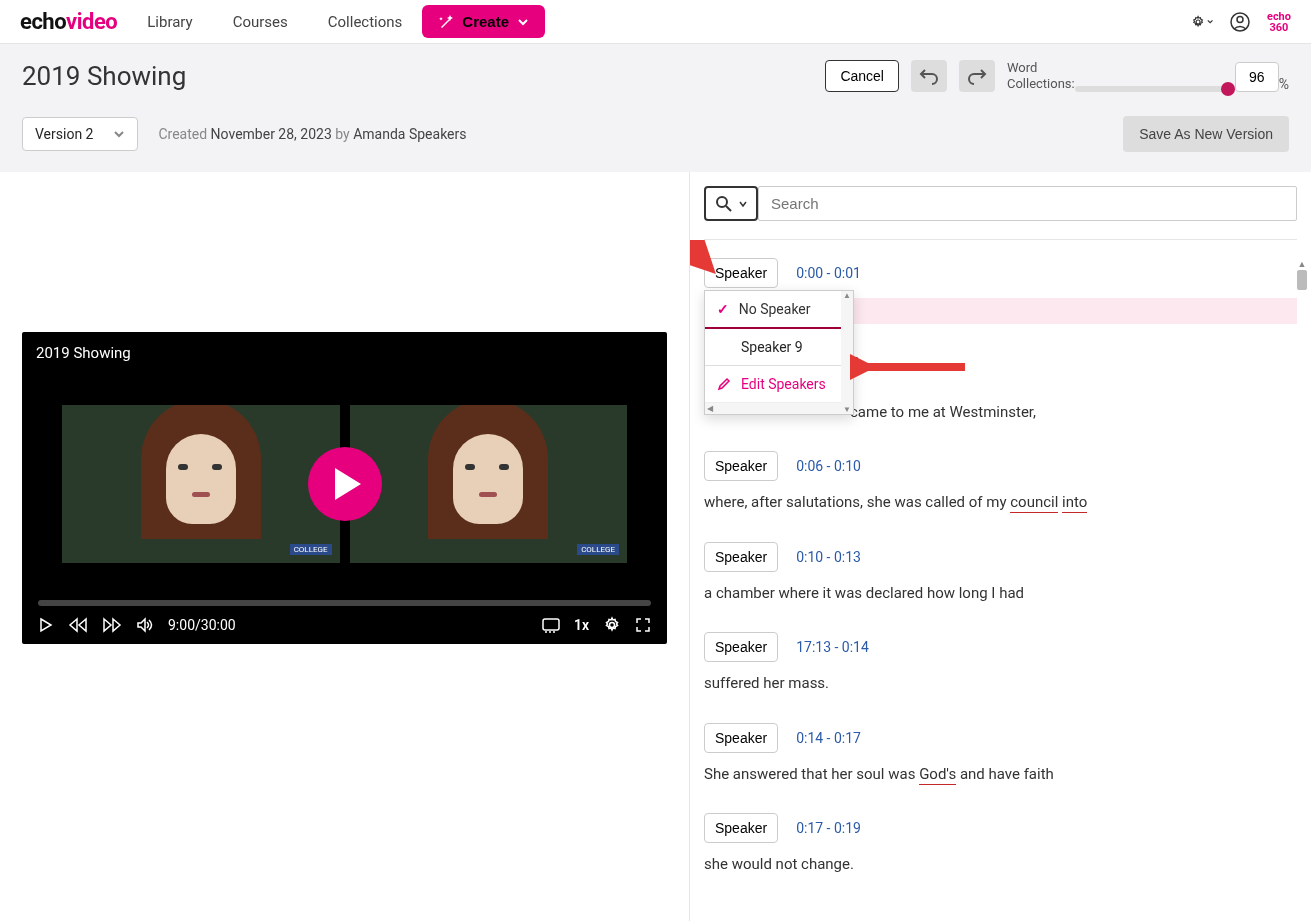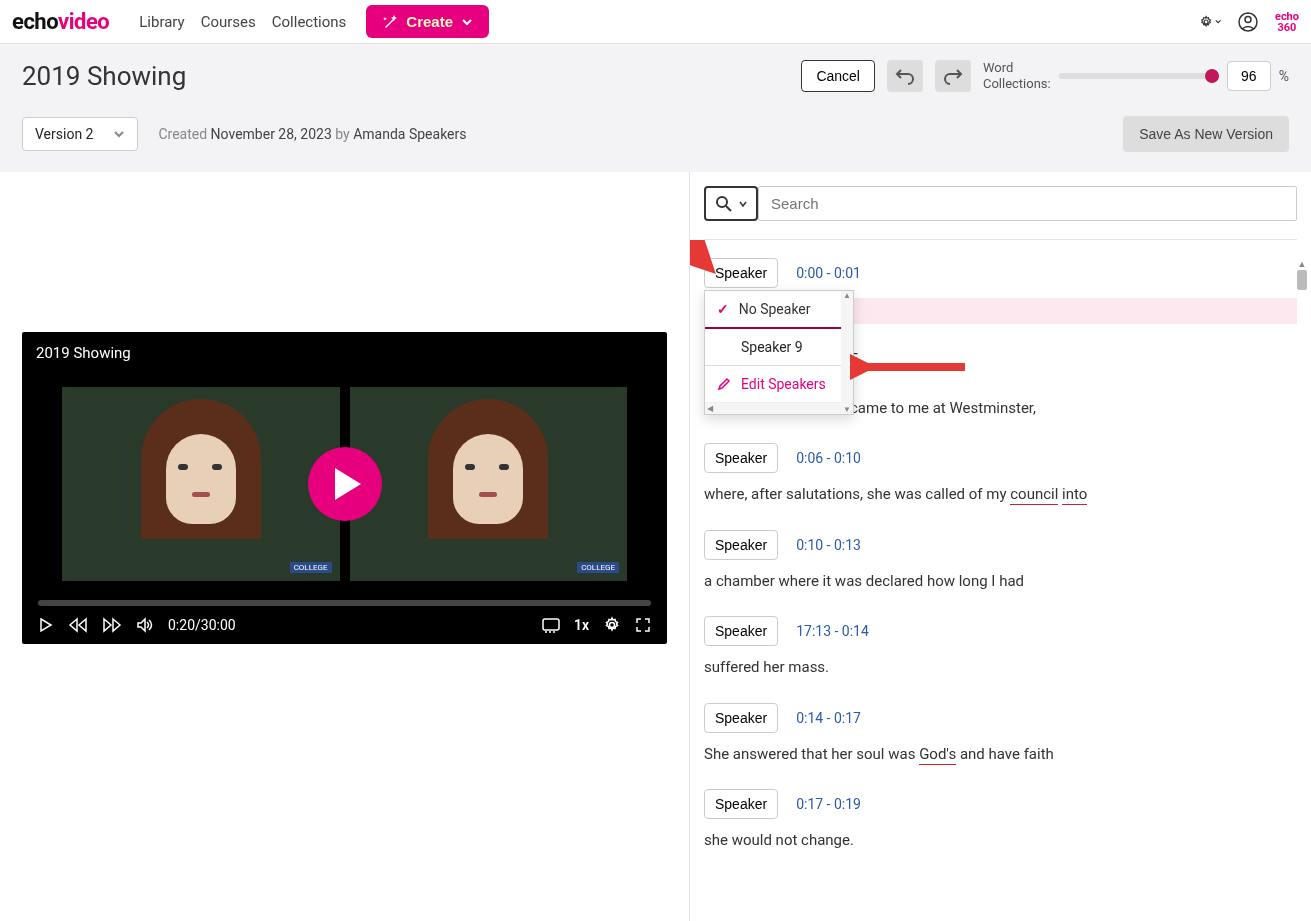--- a/index.html
+++ b/index.html
@@ -1,39 +1,39 @@
 <!DOCTYPE html>
 <html><head>
 <meta charset="utf-8">
 <style>
 * { box-sizing: border-box; margin: 0; padding: 0; }
 body { font-family: -apple-system, BlinkMacSystemFont, "Segoe UI", Roboto, Arial, sans-serif; background: #fff; color: #262626; }
 a { text-decoration: none; color: inherit; }
 
 
-.top-nav { display: flex; align-items: center; padding: 8px 12px; border-bottom: 1px solid #e5e5e5; height: 44px; }
+.top-nav { display: flex; align-items: center; padding: 8px 20px; border-bottom: 1px solid #e5e5e5; height: 44px; }
 .logo { display: flex; align-items: center; font-size: 22px; font-weight: 700; letter-spacing: -0.5px; }
 .logo-echo { color: #111; }
 .logo-video { color: #e6007e; }
-.nav-links { display: flex; gap: 16px; margin-left: 30px; }
+.nav-links { display: flex; gap: 40px; margin-left: 30px; }
 .nav-link { color: #444; font-size: 15px; }
-.create-btn { margin-left: 20px; background: #e6007e; color: #fef9c3; border: none; border-radius: 6px; padding: 8px 16px; font-size: 15px; font-weight: 600; display: flex; align-items: center; gap: 8px; cursor: pointer; }
+.create-btn { margin-left: 20px; background: #e6007e; color: #000000; border: none; border-radius: 6px; padding: 8px 16px; font-size: 15px; font-weight: 600; display: flex; align-items: center; gap: 8px; cursor: pointer; }
 .nav-spacer { flex: 1; }
 .nav-icons { display: flex; align-items: center; gap: 16px; }
 .nav-icon { width: 22px; height: 22px; display: flex; align-items: center; justify-content: center; cursor: pointer; }
 .echo360 { font-size: 11px; color: #e6007e; font-weight: 700; line-height: 1; text-align: center; }
 
 
 .subheader { background: #f3f3f6; padding: 16px 22px 20px; }
 .subheader-row1 { display: flex; align-items: center; justify-content: space-between; }
 .page-title { font-size: 26px; font-weight: 400; color: #333; }
 .subheader-actions { display: flex; align-items: center; gap: 12px; margin-left: 16px; }
 .cancel-btn { background: #fff; border: 1px solid #333; border-radius: 4px; padding: 7px 14px; font-size: 14px; cursor: pointer; }
 .undo-btn, .redo-btn { background: #ddd; border: none; border-radius: 4px; width: 36px; height: 32px; display: flex; align-items: center; justify-content: center; cursor: pointer; }
-.confidence-group { display: flex; align-items: center; gap: 8px; }
+.confidence-group { display: flex; align-items: flex-end; gap: 0; }
 .confidence-label { font-size: 13px; color: #555; line-height: 1.2; }
 .conf-slider { width: 160px; height: 6px; border-radius: 3px; background: #ddd; position: relative; }
 .conf-thumb { position: absolute; right: 0; top: -4px; width: 14px; height: 14px; border-radius: 50%; background: #c2185b; }
 .conf-value { width: 44px; border: 1px solid #ccc; border-radius: 4px; padding: 6px 8px; text-align: center; font-size: 14px; }
 .conf-pct { font-size: 14px; color: #555; }
 
 .subheader-row2 { display: flex; align-items: center; justify-content: space-between; margin-top: 24px; }
 .version-row { display: flex; align-items: center; gap: 20px; }
 .version-select { background: #fff; border: 1px solid #ccc; border-radius: 4px; padding: 8px 12px; font-size: 14px; display: flex; align-items: center; gap: 20px; cursor: pointer; }
 .created-text { font-size: 14px; color: #888; }
@@ -44,21 +44,21 @@
 
 
 .main { display: flex; height: calc(100vh - 44px - 126px); position: relative; }
 .left-pane { width: 690px; padding: 160px 22px 22px; border-right: 1px solid #e5e5e5; }
 .right-pane { flex: 1; display: flex; flex-direction: column; position: relative; }
 
 
 .player { background: #000; border-radius: 2px; overflow: hidden; }
 .player-title { color: #fff; padding: 12px 14px; font-size: 15px; }
 .video-area { position: relative; height: 220px; display: flex; gap: 10px; justify-content: center; align-items: center; padding: 0 40px; }
-.thumb { flex: 1; height: 194px; background: #2a3a2a; display: flex; align-items: center; justify-content: center; position: relative; overflow: hidden; }
+.thumb { flex: 1; height: 158px; background: #2a3a2a; display: flex; align-items: center; justify-content: center; position: relative; overflow: hidden; }
 .portrait { width: 140px; height: 170px; position: relative; }
 .portrait .hood { position: absolute; top: 0; left: 10px; width: 120px; height: 140px; background: #5a2e1a; border-radius: 60px 60px 0 0; }
 .portrait .face { position: absolute; top: 35px; left: 35px; width: 70px; height: 90px; background: #e8d0b8; border-radius: 40px 40px 30px 30px; }
 .portrait .face::before { content: ''; position: absolute; top: 30px; left: 12px; width: 10px; height: 6px; background: #333; border-radius: 3px; box-shadow: 34px 0 0 #333; }
 .portrait .face::after { content: ''; position: absolute; top: 58px; left: 26px; width: 18px; height: 5px; background: #a05050; border-radius: 3px; }
 .college-tag { position: absolute; bottom: 8px; right: 8px; background: #2a4a8a; color: #fff; font-size: 8px; padding: 1px 4px; }
 .play-circle { position: absolute; top: 50%; left: 50%; transform: translate(-50%, -50%); width: 74px; height: 74px; border-radius: 50%; background: #e6007e; display: flex; align-items: center; justify-content: center; cursor: pointer; }
 .play-triangle { width: 0; height: 0; border-top: 16px solid transparent; border-bottom: 16px solid transparent; border-left: 26px solid #fff; margin-left: 6px; }
 
 .player-controls { display: flex; align-items: center; padding: 10px 16px; gap: 14px; color: #fff; }
@@ -77,21 +77,21 @@
 .search-row { padding: 14px 14px; display: flex; }
 .search-mode { border: 2px solid #333; border-radius: 4px; padding: 4px 8px; display: flex; align-items: center; gap: 4px; cursor: pointer; }
 .search-input { flex: 1; border: 1px solid #ccc; border-radius: 2px; padding: 8px 12px; font-size: 15px; }
 .transcript-divider { height: 1px; background: #e5e5e5; margin: 4px 14px 0; }
 
 .transcript { padding: 18px 14px 18px; overflow-y: auto; position: relative; height: calc(100% - 70px); }
 .transcript-scrollbar { position: absolute; right: 2px; top: 18px; width: 14px; }
 .scroll-arrow { width: 14px; height: 12px; display: flex; align-items: center; justify-content: center; font-size: 9px; color: #888; }
 .scroll-thumb { width: 10px; height: 20px; background: #bbb; margin: 0 auto 520px; border-radius: 2px; }
 
-.seg { margin-bottom: 12px; }
+.seg { margin-bottom: 28px; }
 .seg-header { display: flex; align-items: center; gap: 18px; margin-bottom: 10px; }
 .speaker-btn { border: 1px solid #ccc; background: #fff; border-radius: 4px; padding: 6px 10px; font-size: 14px; cursor: pointer; }
 .seg-time { color: #2a5aa8; font-size: 14px; }
 .seg-text { font-size: 15px; color: #333; line-height: 1.5; }
 .red-under { border-bottom: 1.5px solid #c62828; padding-bottom: 1px; }
 .pink-seg .seg-text-row { background: #fde8ef; padding: 6px 0; }
 
 
 .speaker-dropdown { position: absolute; top: 32px; left: 0; width: 150px; background: #fff; border: 1px solid #ccc; box-shadow: 0 4px 12px rgba(0,0,0,0.15); z-index: 10; }
 .dd-item { display: flex; align-items: center; gap: 10px; padding: 10px 12px; font-size: 14px; cursor: pointer; }
@@ -245,21 +245,21 @@
         <span class="pc-icon">
             <svg width="20" height="16" viewBox="0 0 20 16">
               <path d="M2 2 L9 8 L2 14 Z M11 2 L18 8 L11 14 Z" fill="none" stroke="#fff" stroke-width="1.5"></path>
             </svg>
           </span>
         <span class="pc-icon">
             <svg width="18" height="16" viewBox="0 0 18 16">
               <path d="M2 6 L5 6 L9 2 L9 14 L5 10 L2 10 Z M11 5 Q14 8 11 11 M13 3 Q18 8 13 13" fill="none" stroke="#fff" stroke-width="1.5"></path>
             </svg>
           </span>
-        <span class="time-display">0:20/30:00</span>
+        <span class="time-display">9:00/30:00</span>
         <div class="pc-spacer"></div>
         <span class="pc-icon">
             <svg width="18" height="16" viewBox="0 0 18 16">
               <rect x="1" y="2" width="16" height="11" rx="2" fill="none" stroke="#fff" stroke-width="1.5"></rect>
               <path d="M3 15 L5 15 M7 15 L9 15 M11 15 L13 15" stroke="#fff" stroke-width="1.5"></path>
             </svg>
           </span>
         <span class="speed-label">1x</span>
         <span class="pc-icon">
             <svg width="18" height="18" viewBox="0 0 18 18">

